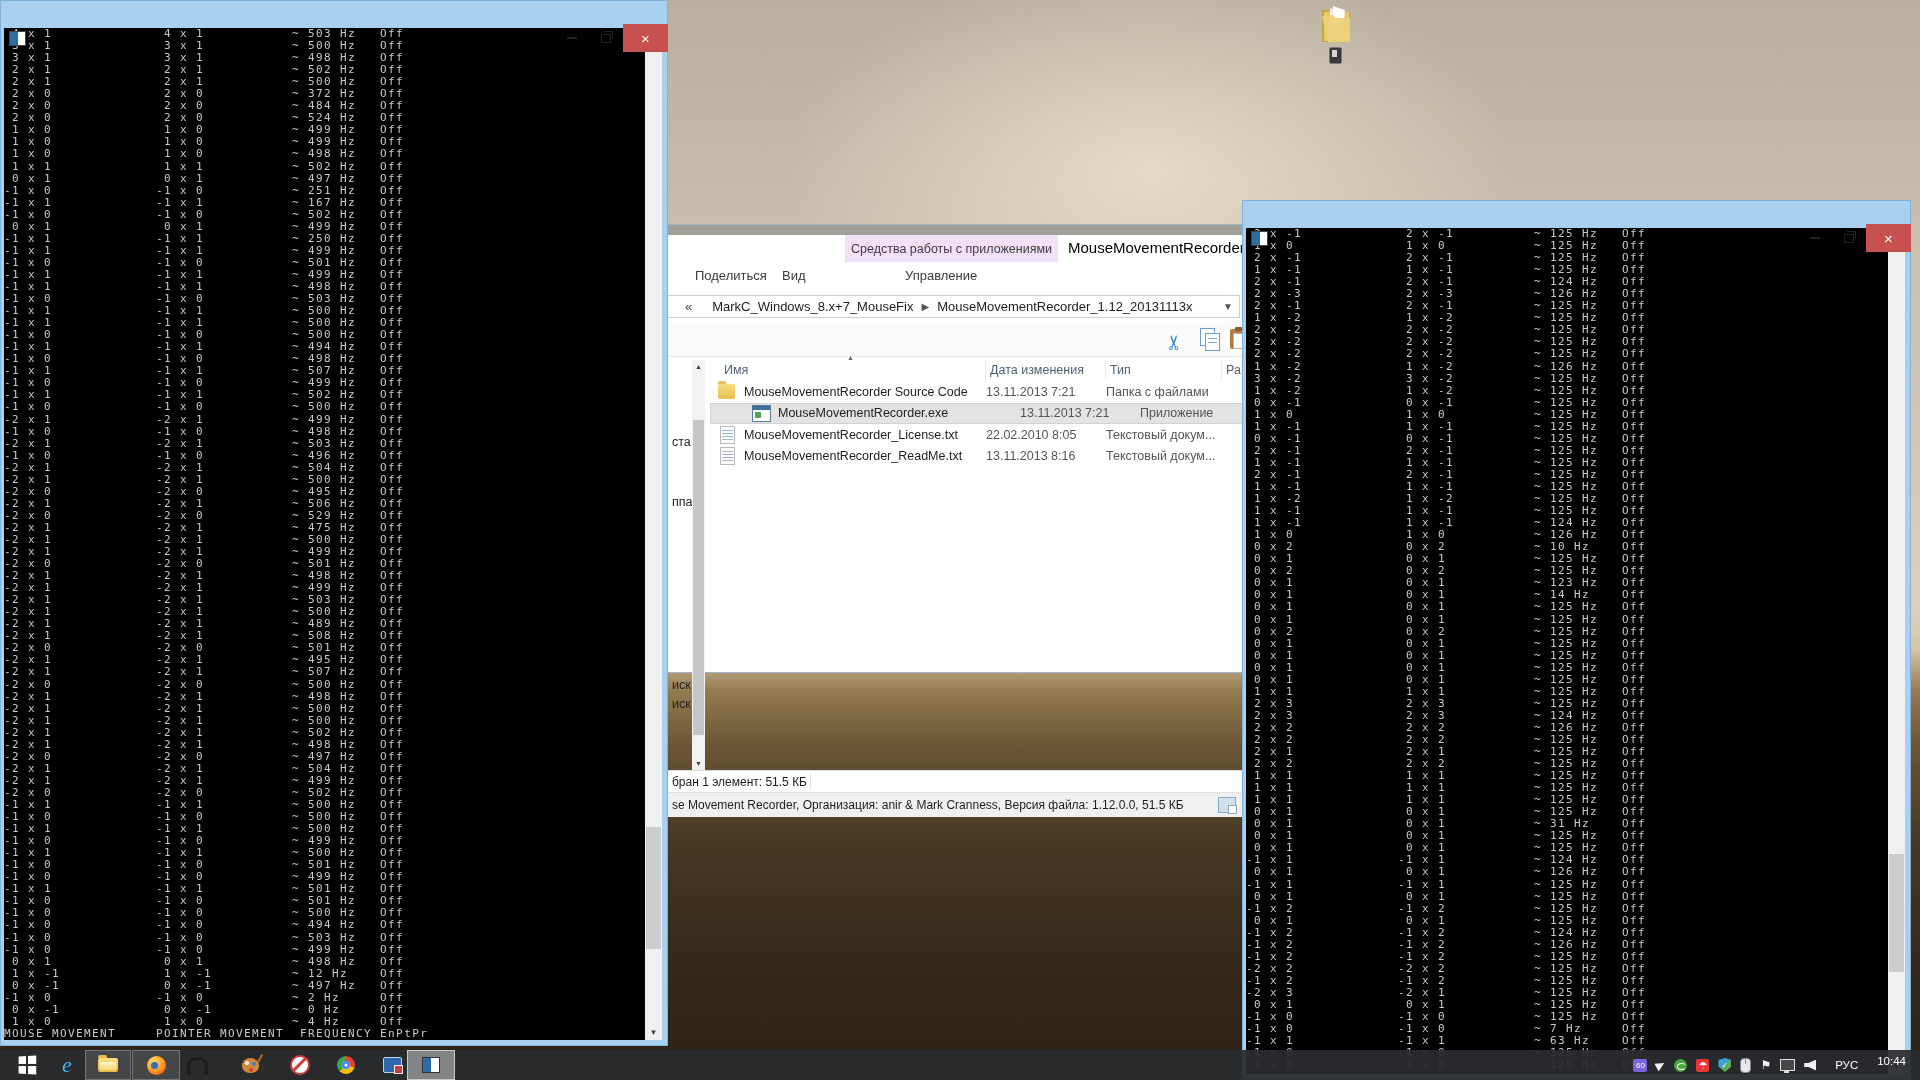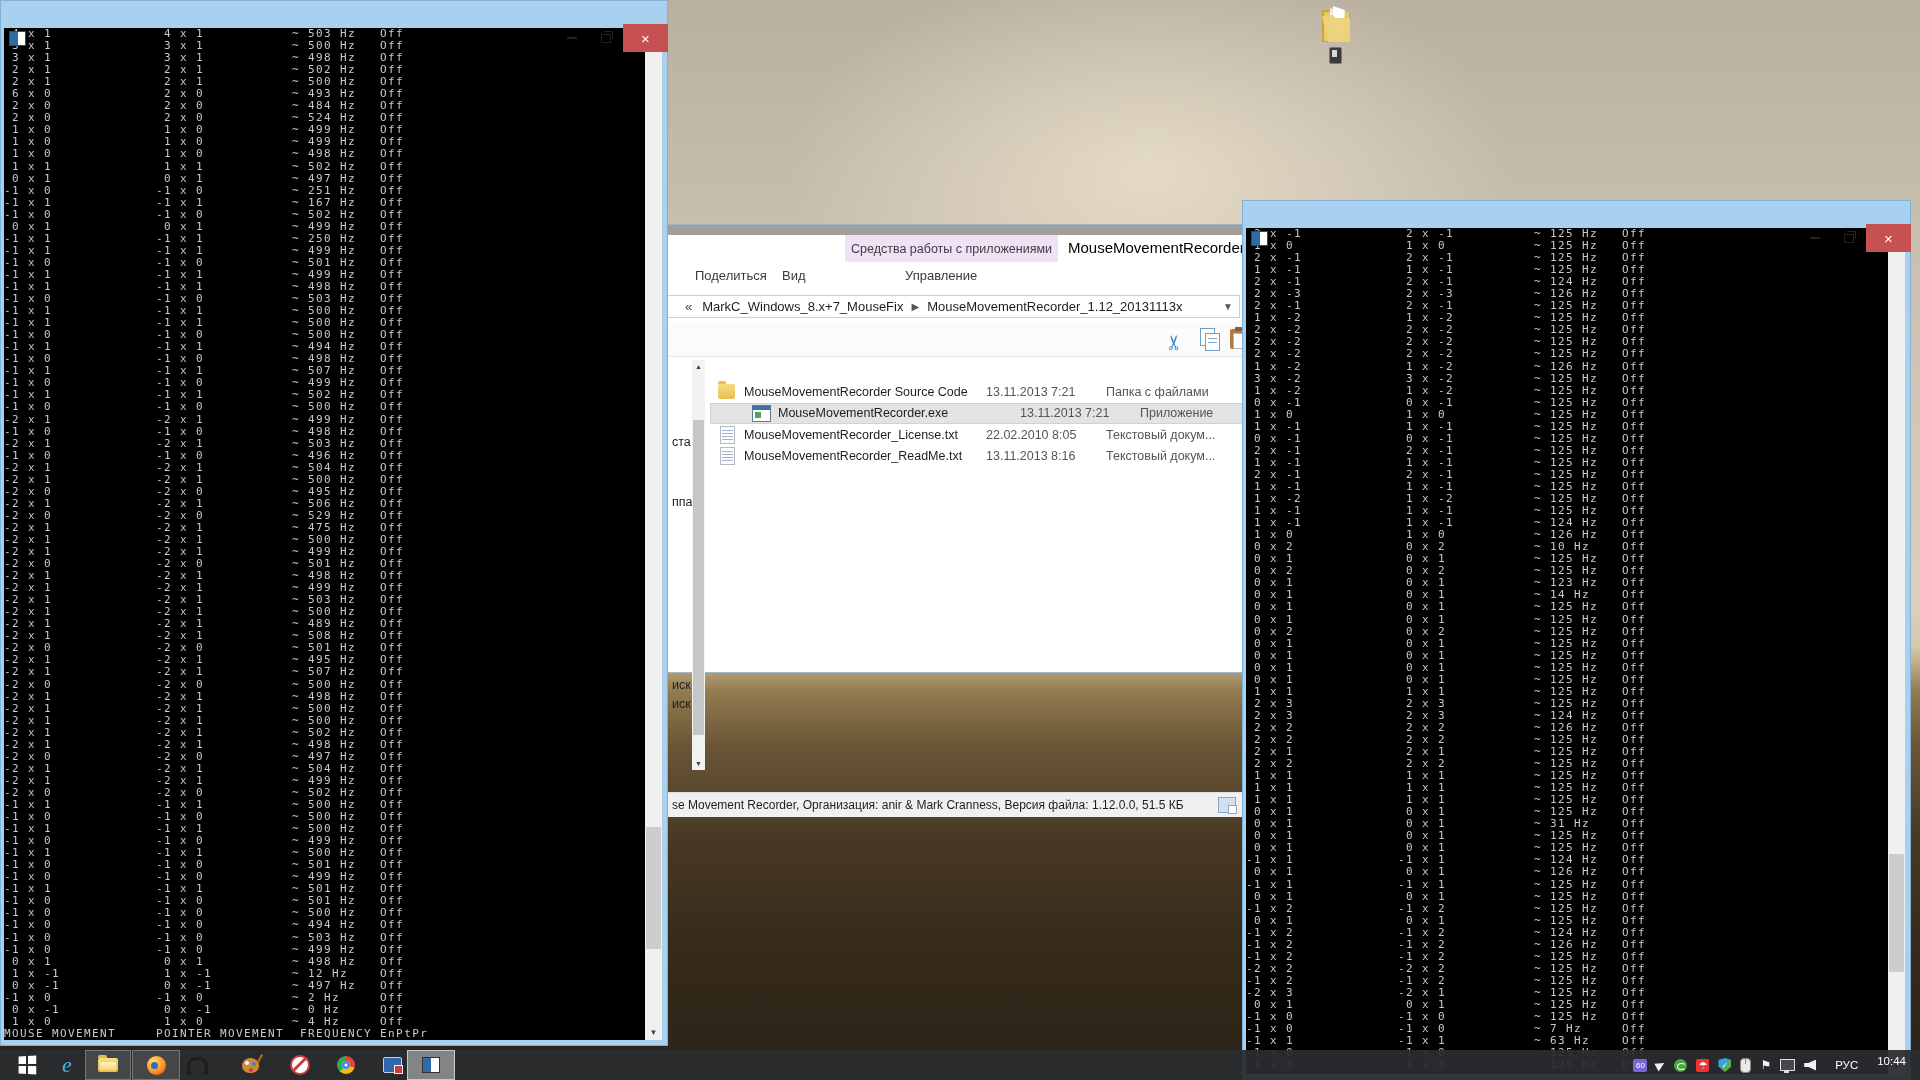--- a/index.html
+++ b/index.html
@@ -160,39 +160,54 @@
     <div class="ex-wintitle">MouseMovementRecorder_1.12</div>
   </div>
   <div class="ex-tabs">
     <span class="ex-tab" style="left:55px">Поделиться</span>
     <span class="ex-tab" style="left:142px">Вид</span>
     <span class="ex-tab" style="left:265px">Управление</span>
   </div>
   <div class="ex-address">
     <div class="ex-addrbox">
       <span style="margin-left:36px;color:#444">«</span>
-      <span style="margin-left:10px">MarkC_Windows_8.x+7_MouseFix</span>
+      <span style="margin-left:20px">MarkC_Windows_8.x+7_MouseFix</span>
       <span class="crumb-sep">▶</span>
       <span>MouseMovementRecorder_1.12_20131113x</span>
       <span class="ex-addr-chevron">▼</span>
     </div>
   </div>
   <div class="ex-toolbar">
     <div class="tb-icon tb-cut">✂</div>
     <div class="tb-icon tb-copy">
         <span class="pg a"></span>
         <span class="pg b"></span>
       </div>
     <div class="tb-icon tb-paste">
         <span class="board"></span>
         <span class="page"></span>
         <span class="clip"></span>
       </div>
   </div>
 
+  <div class="ex-headers">
+    <div class="hcell">
+        <span>Имя</span>
+      </div>
+    <div class="hcell">
+        <span>Дата изменения</span>
+      </div>
+    <div class="hcell">
+        <span>Тип</span>
+      </div>
+    <div class="hcell" style="border-right:none">
+        <span>Ра</span>
+      </div>
+    <div class="hsort">▲</div>
+  </div>
   <div class="ex-files" id="file-list">
       <div class="file-row">
         <div class="ficon folder"></div>
         <span class="fname">MouseMovementRecorder Source Code</span>
         <span class="fdate">13.11.2013 7:21</span>
         <span class="ftype">Папка с файлами</span>
         <span></span>
       </div>
       <div class="file-row selected">
         <div class="ficon exe"></div>
@@ -222,20 +237,24 @@
       <span class="nav-frag" style="left: 32px; top: 270px;">ппа</span>
       <span class="nav-frag" style="left: 32px; top: 453px;">иск</span>
       <span class="nav-frag" style="left: 32px; top: 472px;">иск</span>
     </div>
   <div class="nav-scroll">
     <div class="sc-arrow sc-up">▲</div>
     <div class="sc-thumb"></div>
     <div class="sc-arrow sc-down">▼</div>
   </div>
 
+  <div class="ex-status1">
+    <span class="txt">бран 1 элемент: 51.5 КБ</span>
+    <span class="vsep"></span>
+  </div>
   <div class="ex-status2">
     <span class="txt">se Movement Recorder, Организация: anir &amp; Mark Cranness, Версия файла: 1.12.0.0,  51.5 КБ</span>
     <span class="view-toggle"></span>
   </div>
 </div>
 
 <div id="console-left" class="console">
   <div class="c-titlebar">
     <div class="c-appicon"></div>
     <div class="c-title">Mouse Movement Recorder</div>
@@ -248,21 +267,21 @@
         </div>
       <div class="c-close">×</div>
     </div>
   </div>
   <div class="c-body" id="cl-body">
       <div class="cline"> 4 x 1              4 x 1           ~ 503 Hz   Off</div>
       <div class="cline"> 3 x 1              3 x 1           ~ 500 Hz   Off</div>
       <div class="cline"> 3 x 1              3 x 1           ~ 498 Hz   Off</div>
       <div class="cline"> 2 x 1              2 x 1           ~ 502 Hz   Off</div>
       <div class="cline"> 2 x 1              2 x 1           ~ 500 Hz   Off</div>
-      <div class="cline"> 6 x 0              2 x 0           ~ 493 Hz   Off</div>
+      <div class="cline"> 2 x 0              2 x 0           ~ 372 Hz   Off</div>
       <div class="cline"> 2 x 0              2 x 0           ~ 484 Hz   Off</div>
       <div class="cline"> 2 x 0              2 x 0           ~ 524 Hz   Off</div>
       <div class="cline"> 1 x 0              1 x 0           ~ 499 Hz   Off</div>
       <div class="cline"> 1 x 0              1 x 0           ~ 499 Hz   Off</div>
       <div class="cline"> 1 x 0              1 x 0           ~ 498 Hz   Off</div>
       <div class="cline"> 1 x 1              1 x 1           ~ 502 Hz   Off</div>
       <div class="cline"> 0 x 1              0 x 1           ~ 497 Hz   Off</div>
       <div class="cline">-1 x 0             -1 x 0           ~ 251 Hz   Off</div>
       <div class="cline">-1 x 1             -1 x 1           ~ 167 Hz   Off</div>
       <div class="cline">-1 x 0             -1 x 0           ~ 502 Hz   Off</div>

